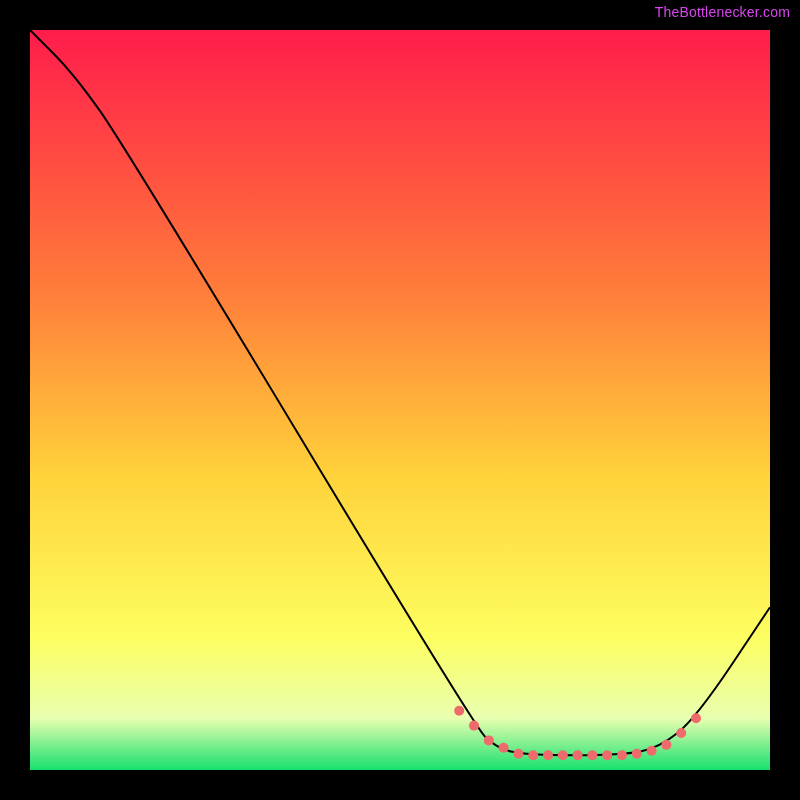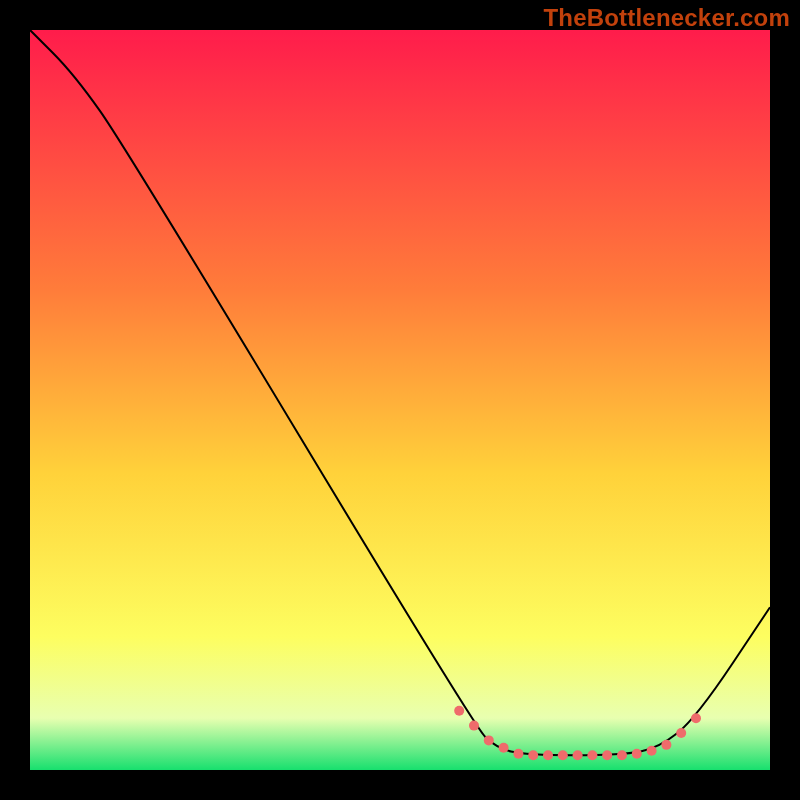--- a/index.html
+++ b/index.html
@@ -14,23 +14,23 @@
   .outer {
     position: relative;
     width: 800px;
     height: 800px;
     background: #000;
   }
   .attribution {
     position: absolute;
     top: 4px;
     right: 10px;
-    color: #c2410c;
-    font-size: 24px;
-    font-weight: 700;
+    color: #d946ef;
+    font-size: 14px;
+    font-weight: 400;
     letter-spacing: 0.2px;
   }
   .plot-wrap {
     position: absolute;
     left: 30px;
     top: 30px;
     width: 740px;
     height: 740px;
   }
   svg { display: block; }

